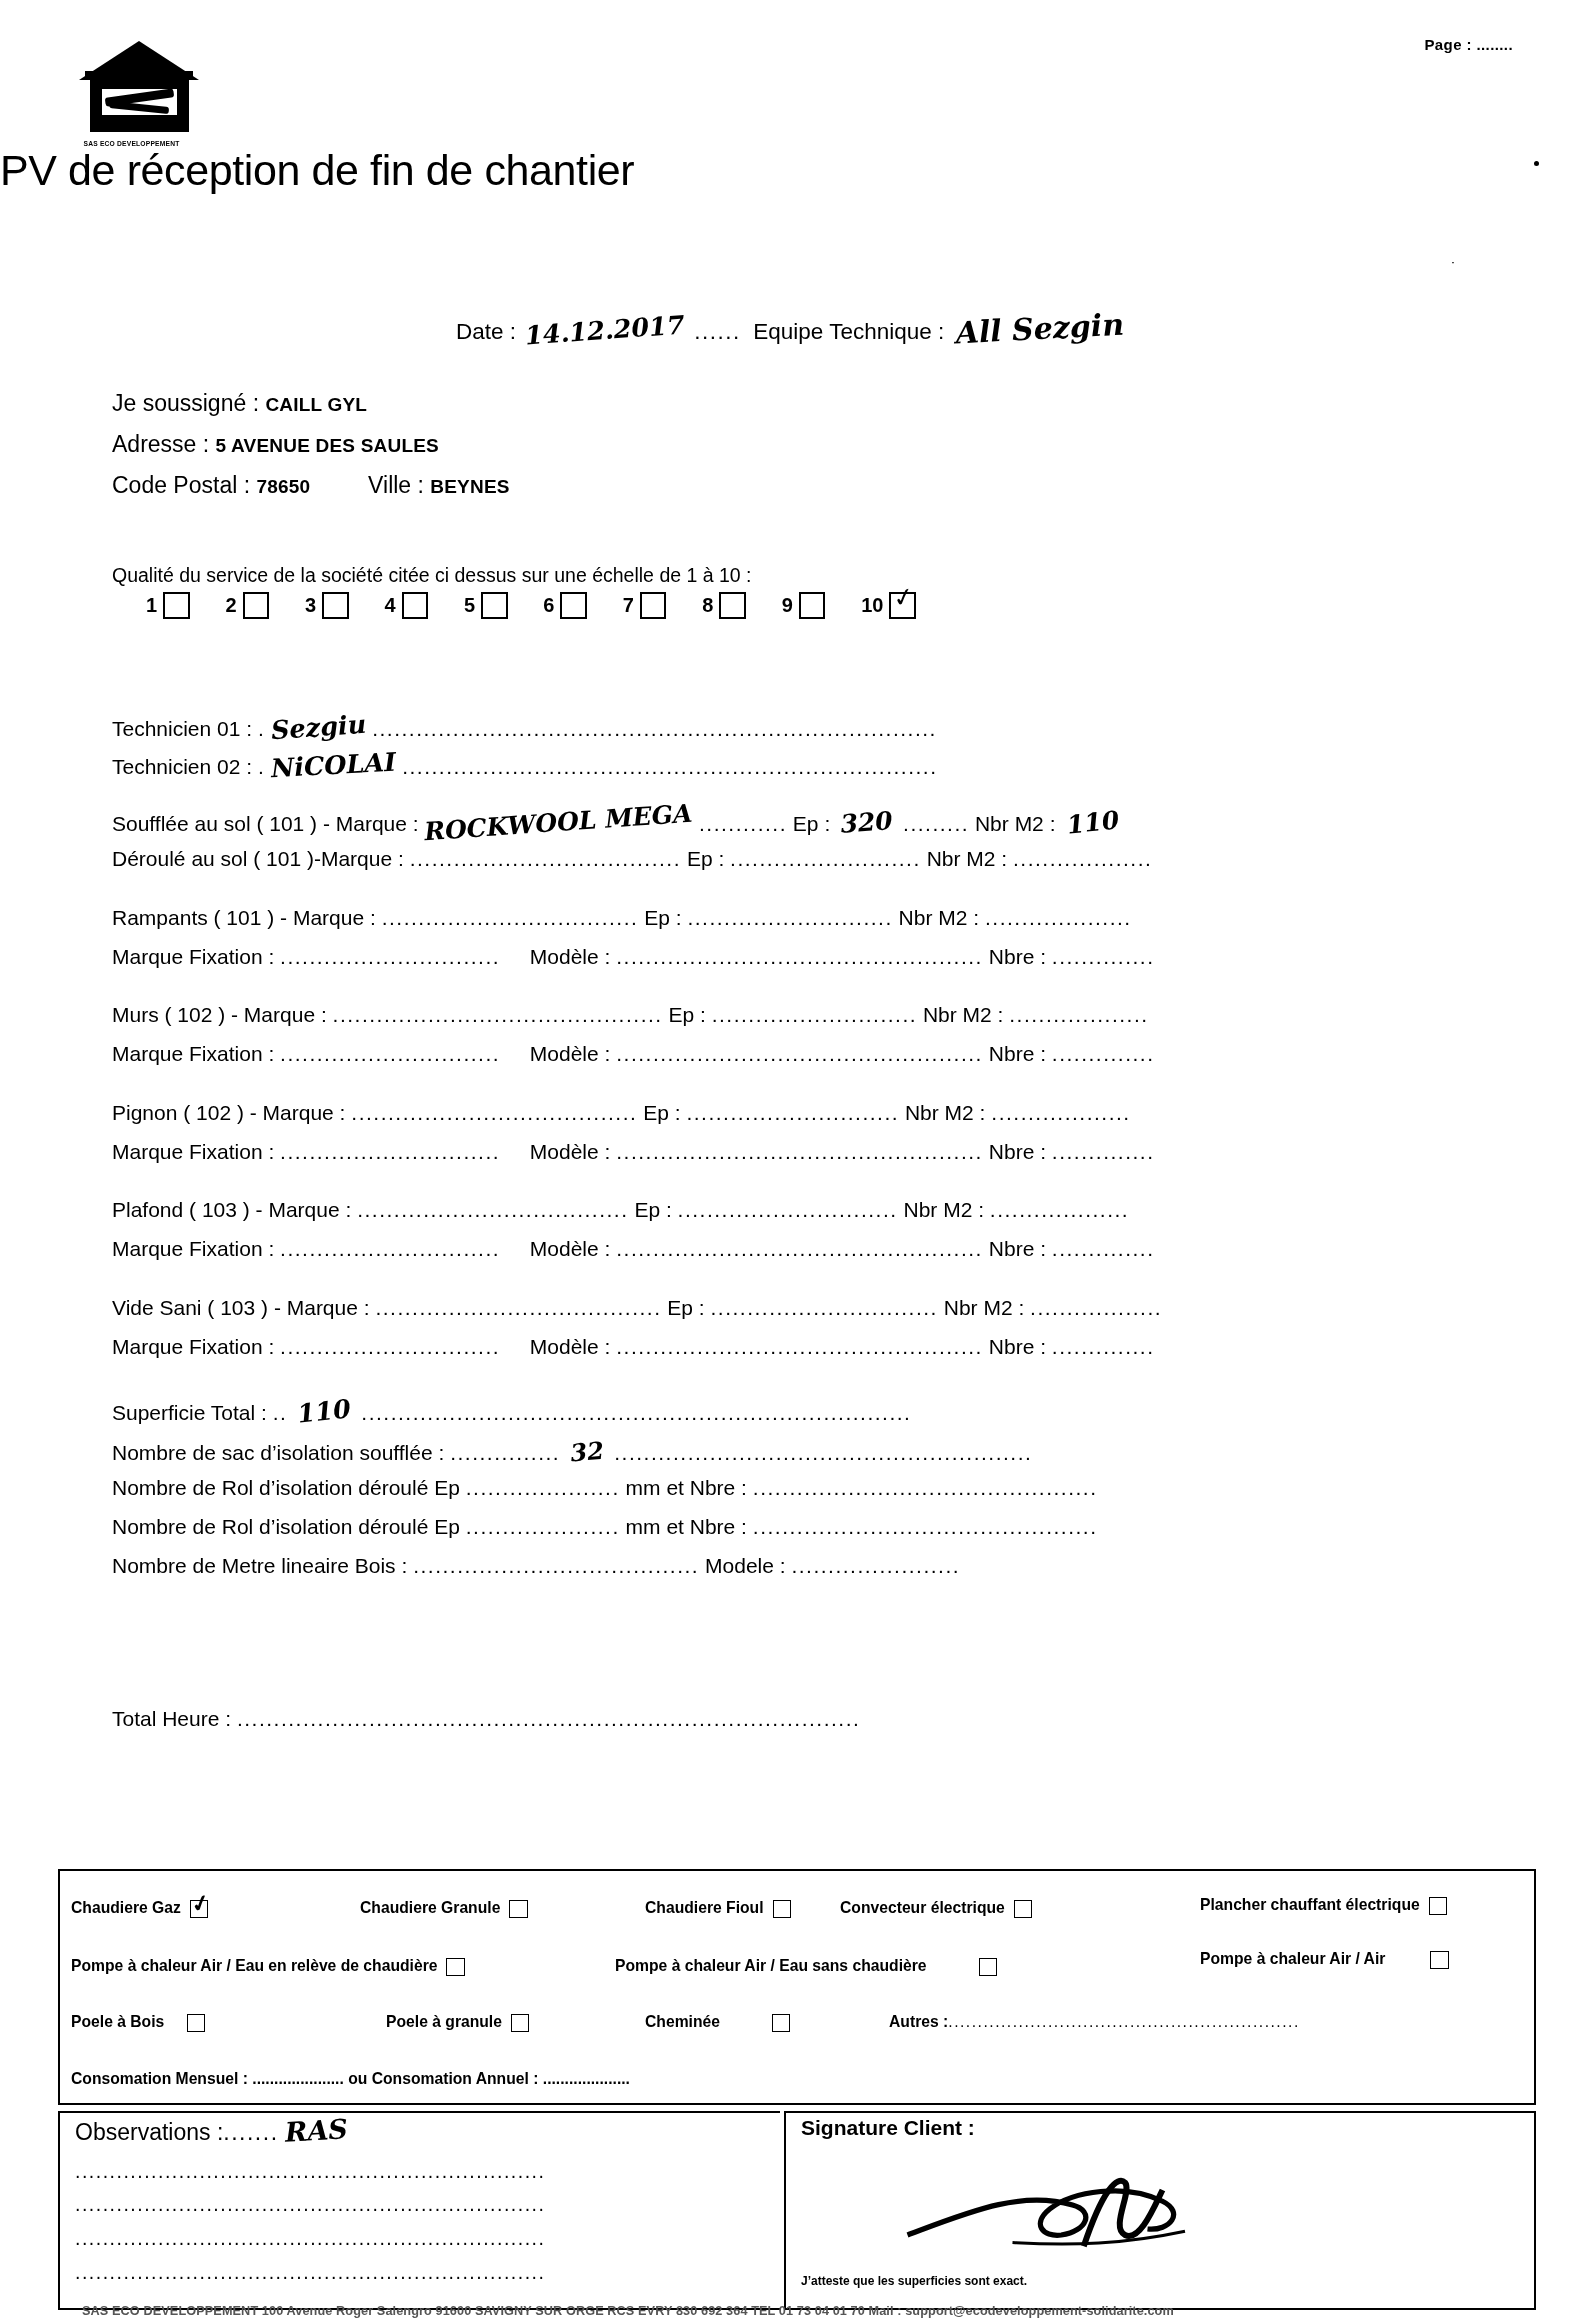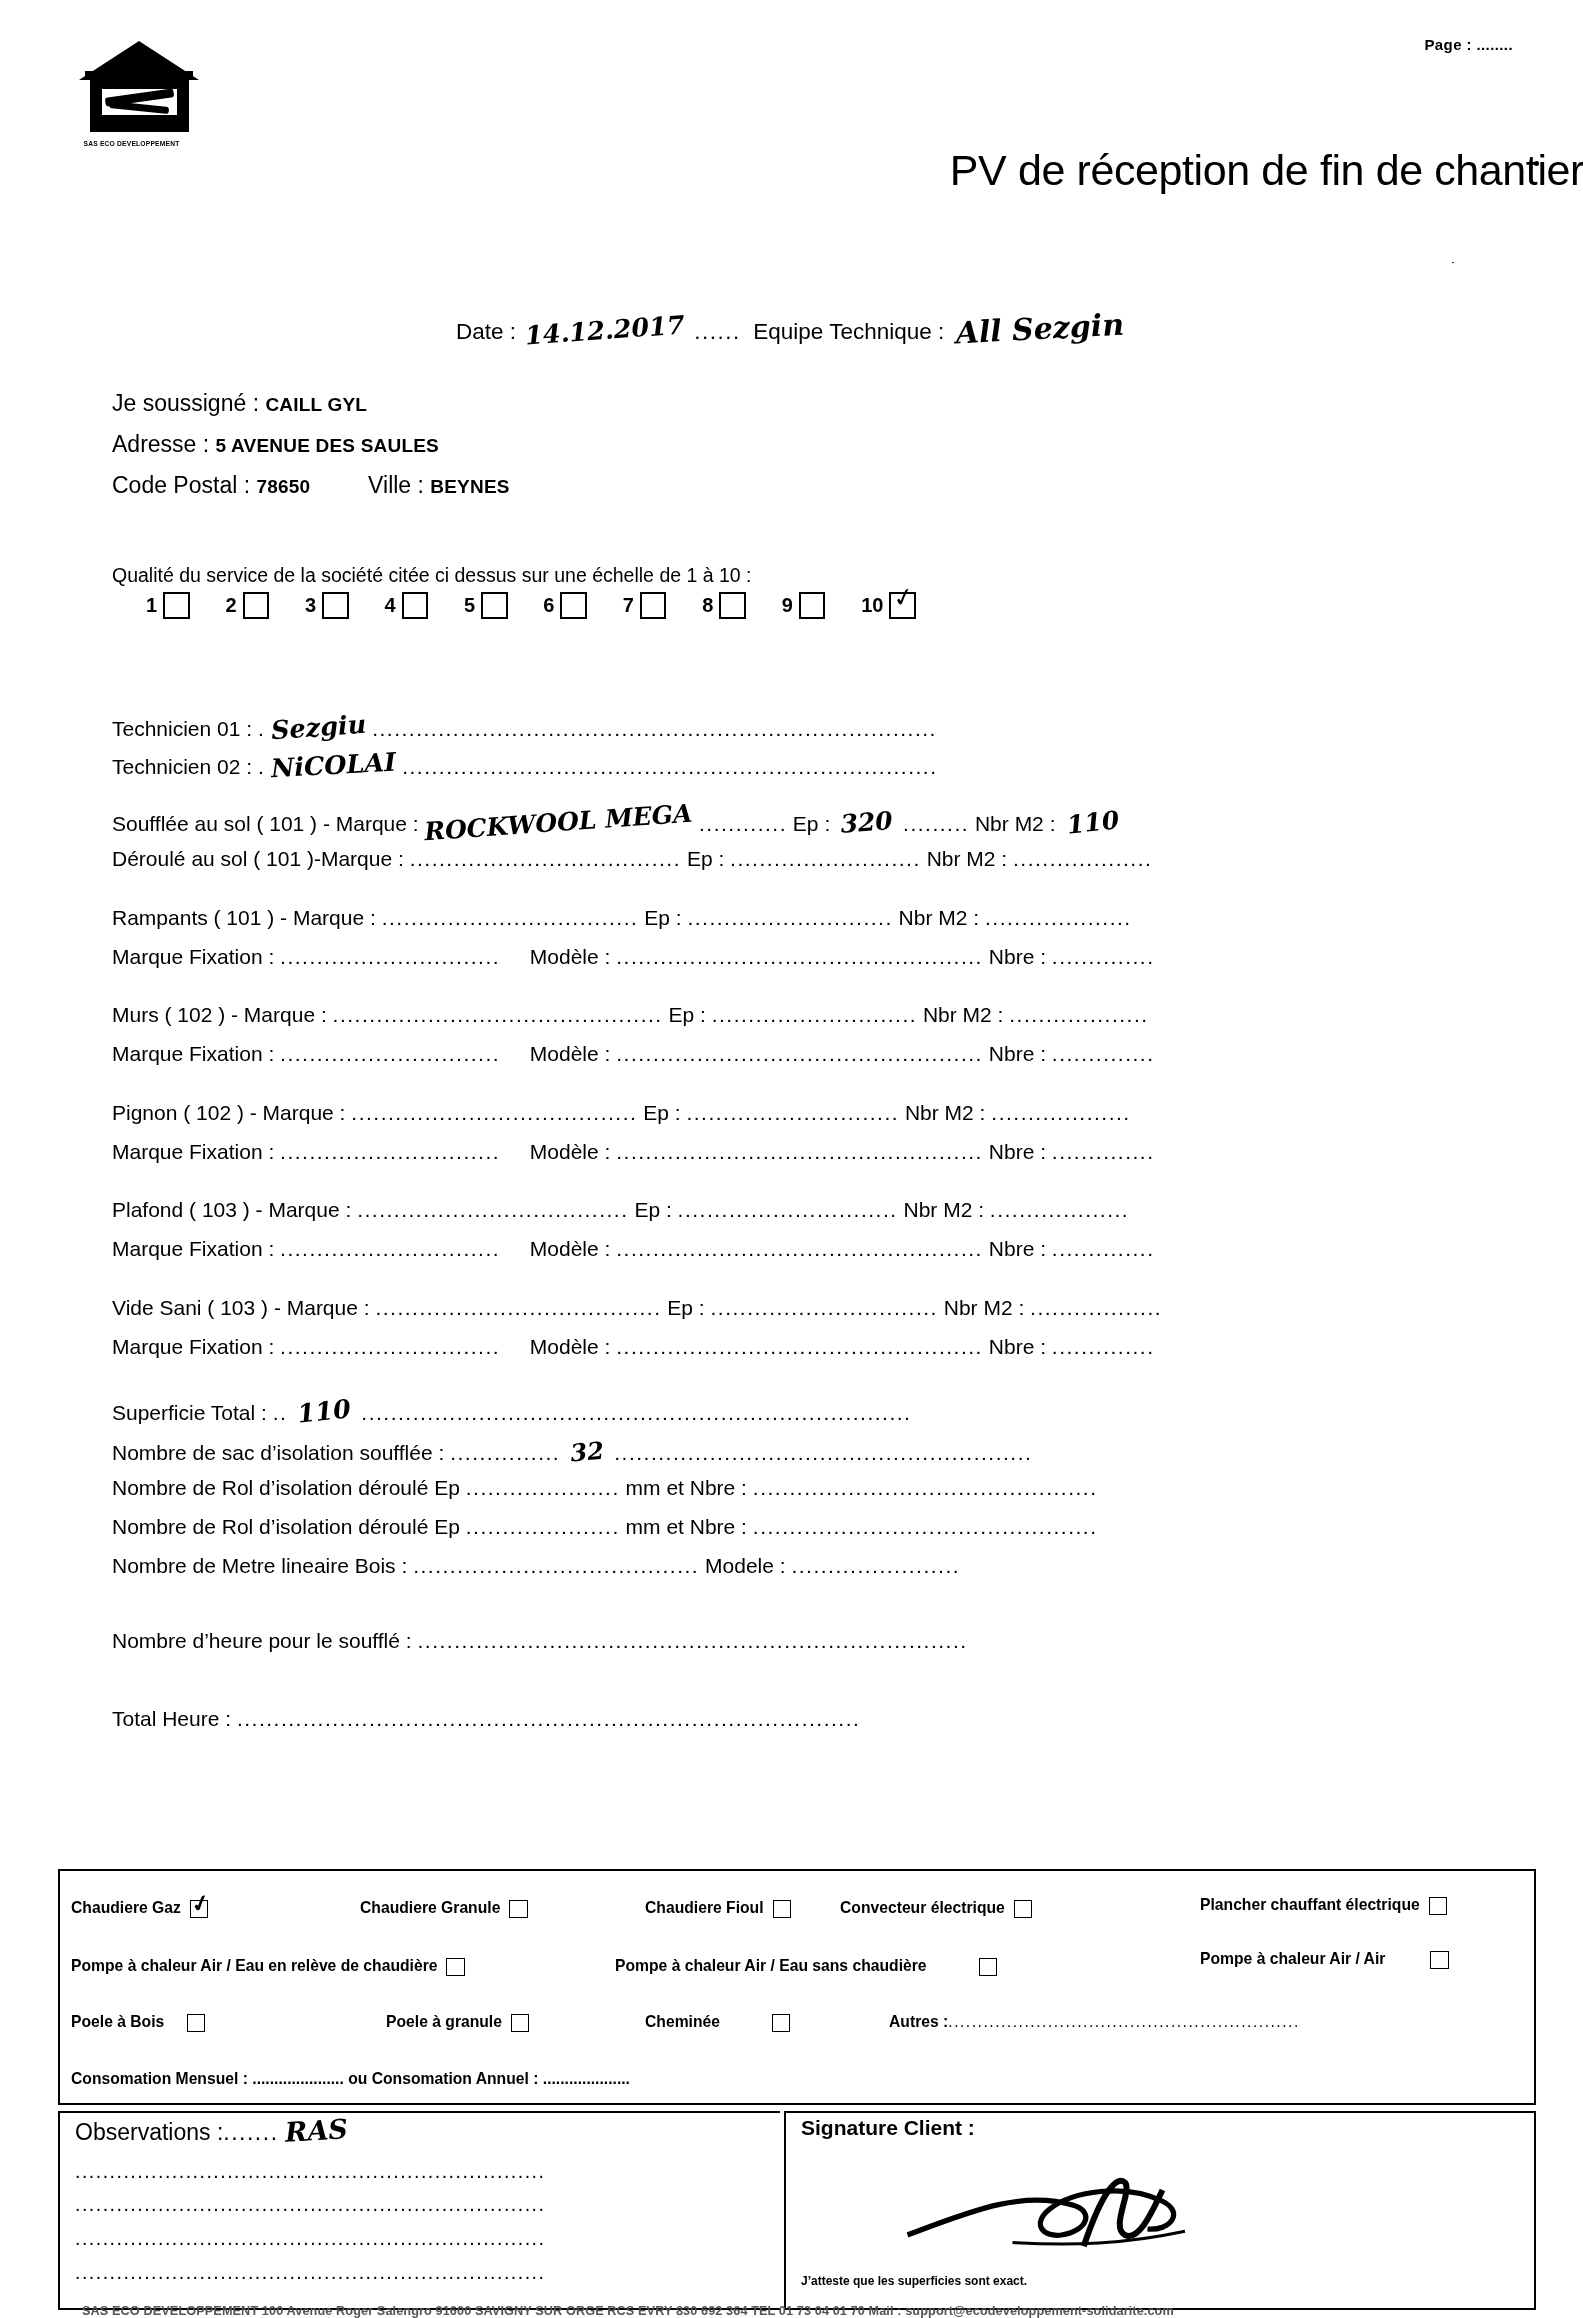--- a/index.html
+++ b/index.html
@@ -12,21 +12,21 @@
   .logo{position:absolute;left:79px;top:41px;width:131px;height:127px;}
   .logo .house{position:relative;width:120px;height:97px;}
   .logo .roof{position:absolute;left:0;top:0;width:0;height:0;border-left:60px solid transparent;border-right:60px solid transparent;border-bottom:39px solid #000;}
   .logo .body{position:absolute;left:10.5px;top:37px;width:99px;height:54px;background:#000;}
   .logo .inner{position:absolute;left:22.5px;top:48px;width:75px;height:25.5px;background:#fff;}
   .logo .hand1{position:absolute;left:25.5px;top:52px;width:69px;height:9px;background:#000;transform:rotate(-8deg);border-radius:3px;}
   .logo .hand2{position:absolute;left:30px;top:63px;width:60px;height:6.7px;background:#000;transform:rotate(6deg);border-radius:3px;}
   .logo .cap{position:absolute;left:6px;top:30px;width:108px;height:9px;background:#000;}
   .logo-text{position:absolute;left:4.5px;top:99px;font-size:6.7px;font-weight:bold;letter-spacing:0.2px;}
 
-  .title{position:absolute;left:0;right:0;top:146px;text-align:right;font-size:43px;font-weight:400;letter-spacing:-0.4px;}
+  .title{position:absolute;left:0;right:0;top:146px;text-align:left;font-size:43px;font-weight:400;letter-spacing:-0.4px;}
   .tick{position:absolute;left:1451px;top:259px;font-size:16.5px;}
   .dot-r{position:absolute;left:1534px;top:161px;width:5.2px;height:5.2px;background:#000;border-radius:50%;}
 
   .dateline{position:absolute;left:0;right:0;top:311px;text-align:center;font-size:22.5px;}
   .hw{font-family:"DejaVu Serif",serif;font-style:italic;font-weight:bold;}
 
   .hw-date{display:inline-block;transform:rotate(-4deg);font-size:25.5px;padding:0 3px;}
   .hw-eq{display:inline-block;transform:rotate(-3deg);font-size:30px;padding:0 4.5px;}
 
   .block{position:absolute;left:112px;font-size:22px;}
@@ -272,24 +272,20 @@
     <span>mm  et Nbre :</span>
     <span class="dots">...............................................</span>
   </div>
   <div class="row" style="top:1554px">
     <span>Nombre de Metre lineaire Bois :</span>
     <span class="dots">.......................................</span>
     <span>Modele :</span>
     <span class="dots">.......................</span>
   </div>
 
-  <div class="row" style="top:1629px">
-    <span>Nombre d’heure pour le soufflé :</span>
-    <span class="dots">...........................................................................</span>
-  </div>
   <div class="row" style="top:1707px">
     <span>Total Heure :</span>
     <span class="dots">.....................................................................................</span>
   </div>
 
   <div class="heat-box"></div>
 
   <div class="hcell" style="left:71px;top:1899px">
     <span>Chaudiere Gaz</span><span class="cbox"><span style="position:absolute;left:0;top:-10.5px;font-size:22.5px;font-family:'DejaVu Serif',serif;transform:rotate(-15deg)">✓</span></span>
   </div>

